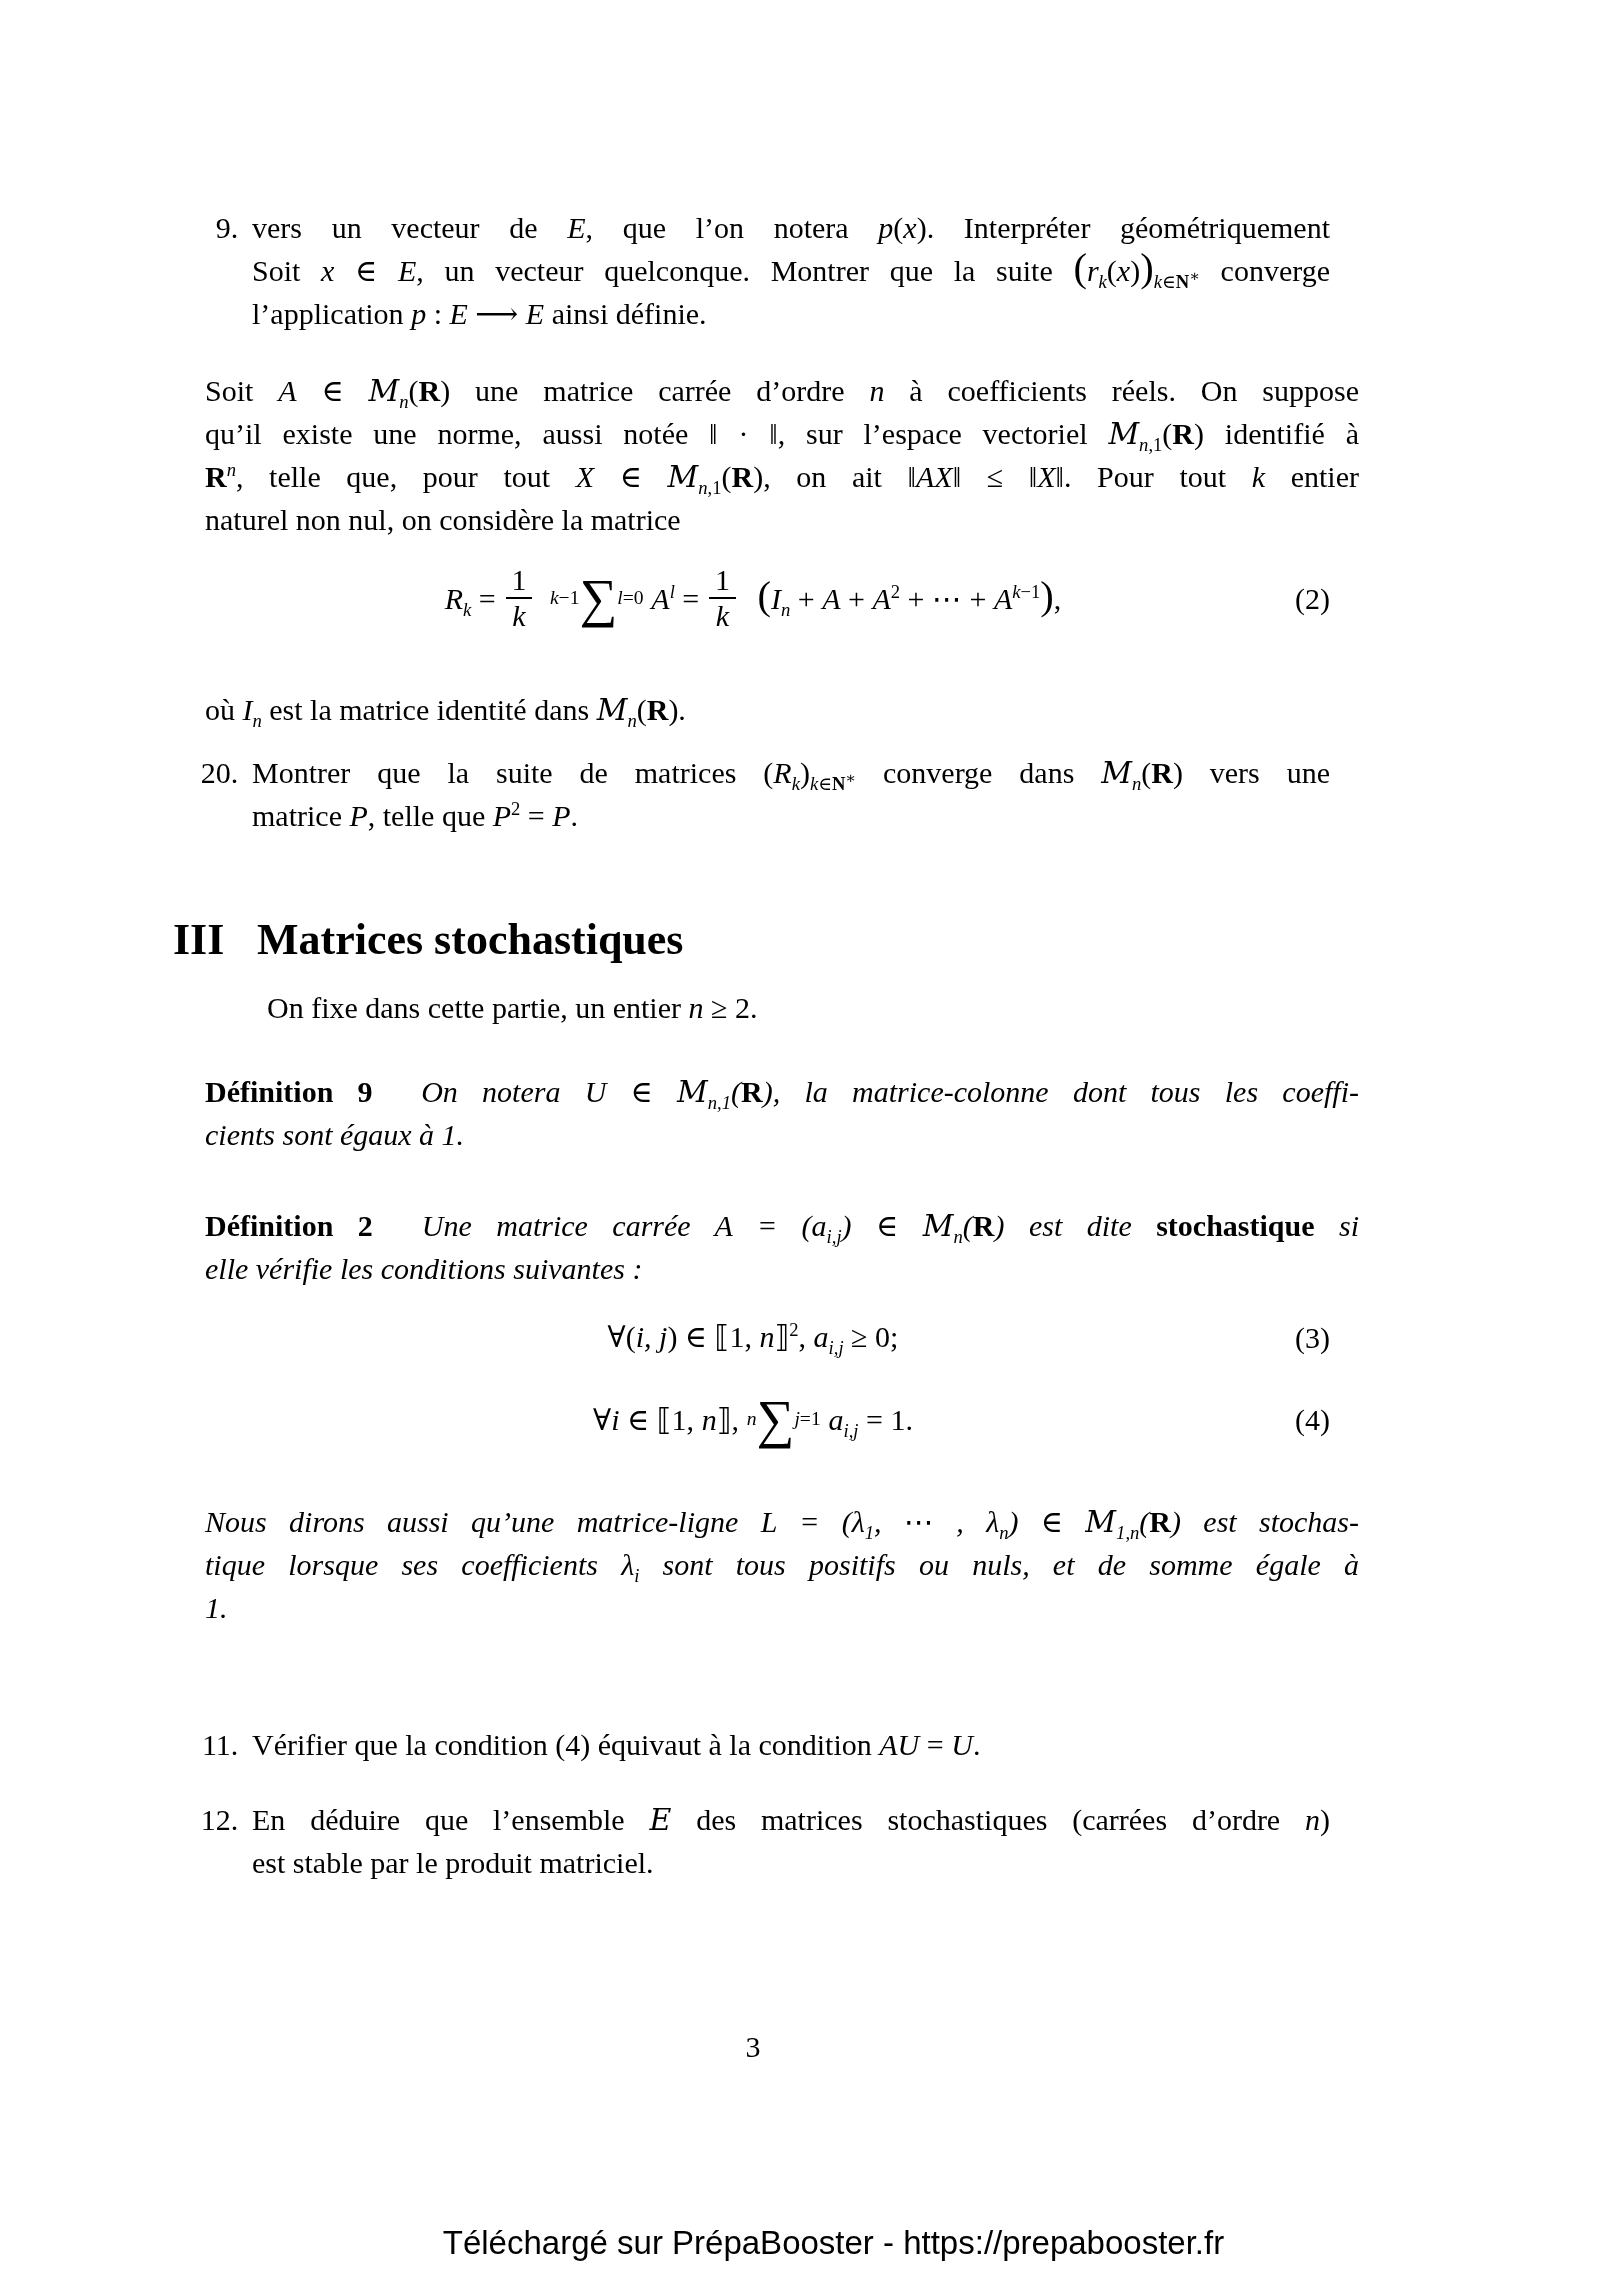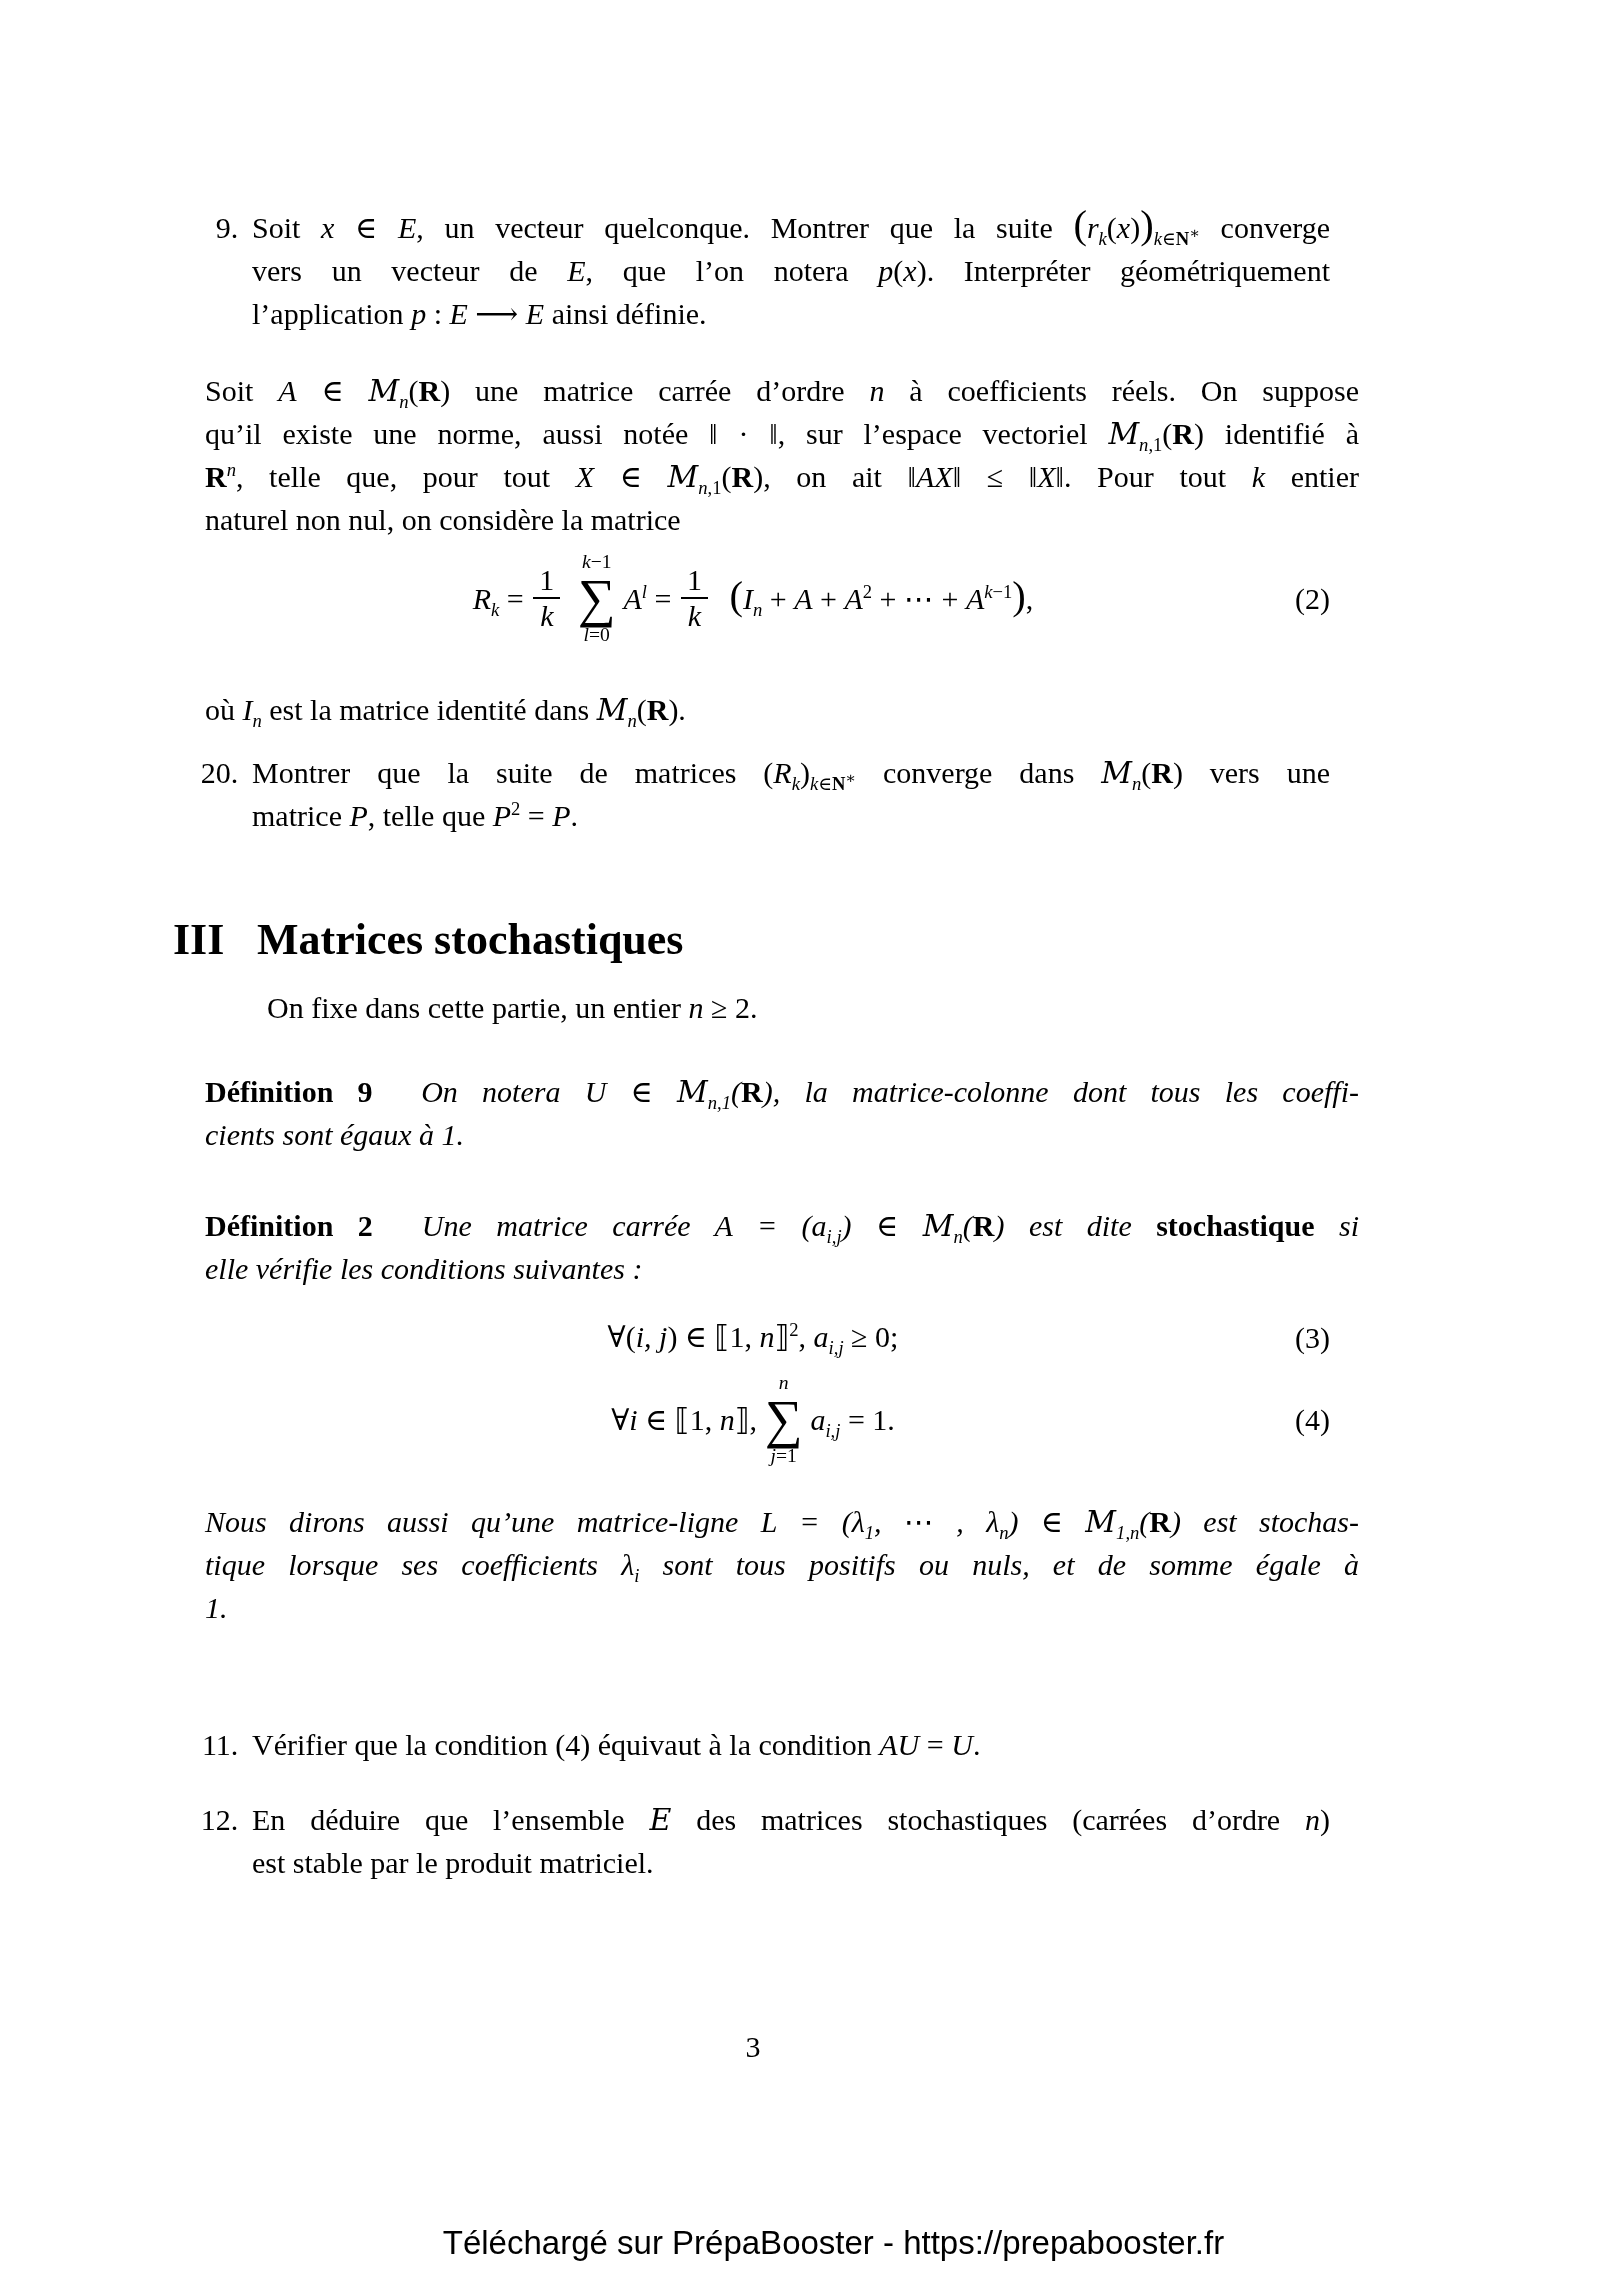--- a/index.html
+++ b/index.html
@@ -29,40 +29,40 @@
   .bigp{font-size:135%;vertical-align:-6%;line-height:0;}
   
   .sec{position:absolute;left:173px;width:1157px;font-weight:700;font-size:44px;line-height:49px;}
   .secnum{display:inline-block;width:84px;margin-top:21px;}
   
   .eqrow{position:absolute;left:176px;width:1154px;display:flex;align-items:center;justify-content:center;}
   .eqno{position:absolute;right:0;top:50%;transform:translateY(-50%);}
   .frac{display:inline-block;vertical-align:middle;text-align:center;margin:0 9.8px;line-height:1.15;}
   .frac .fn,.frac .fd{display:block;padding:0 5.9px;}
   .frac .fd{border-top:2px solid #000;}
-  .sum{display:inline-flex;flex-direction:column;align-items:center;vertical-align:middle;margin:0 7.8px;line-height:1;}
+  .sum{display:inline-flex;flex-direction:row;align-items:center;vertical-align:middle;margin:0 7.8px;line-height:1;}
   .sum .lt,.sum .lb{font-size:19.6px;line-height:21.6px;}
   .sum .sg{font-size:53px;line-height:51px;}
   .sp{display:inline-block;width:11.8px;}
   .pagenum{position:absolute;left:176px;width:1154px;text-align:center;}
   .footer{
     position:absolute;left:23.5px;width:1620px;text-align:center;
     font-family:"Liberation Sans","DejaVu Sans",sans-serif;
     font-size:33px;line-height:39px;
   }
 </style>
 </head>
 <body>
 
 <div class="page">
 
   <div class="item" style="top:206px">
     <span class="inum">9.</span>
+    <div class="line">vers un vecteur de <i>E</i>, que l’on notera <i>p</i>(<i>x</i>). Interpréter géométriquement</div>
     <div class="line">Soit <i>x</i> ∈ <i>E</i>, un vecteur quelconque. Montrer que la suite <span class="bigp">(</span><i>r</i><sub><i>k</i></sub>(<i>x</i>)<span class="bigp">)</span><sub><i>k</i>∈<span class="bb">N</span><sup>∗</sup></sub> converge</div>
-    <div class="line">vers un vecteur de <i>E</i>, que l’on notera <i>p</i>(<i>x</i>). Interpréter géométriquement</div>
     <div class="last">l’application <i>p</i> : <i>E</i> ⟶ <i>E</i> ainsi définie.</div>
   </div>
 
   <div class="blk" style="top:369px">
     <div class="line">Soit <i>A</i> ∈ <span class="cal">M</span><sub><i>n</i></sub>(<span class="bb">R</span>) une matrice carrée d’ordre <i>n</i> à coefficients réels. On suppose</div>
     <div class="line">qu’il existe une norme, aussi notée ‖ · ‖, sur l’espace vectoriel <span class="cal">M</span><sub><i>n</i>,1</sub>(<span class="bb">R</span>) identifié à</div>
     <div class="line"><span class="bb">R</span><sup><i>n</i></sup>, telle que, pour tout <i>X</i> ∈ <span class="cal">M</span><sub><i>n</i>,1</sub>(<span class="bb">R</span>), on ait ‖<i>AX</i>‖ ≤ ‖<i>X</i>‖. Pour tout <i>k</i> entier</div>
     <div class="last">naturel non nul, on considère la matrice</div>
   </div>
 

